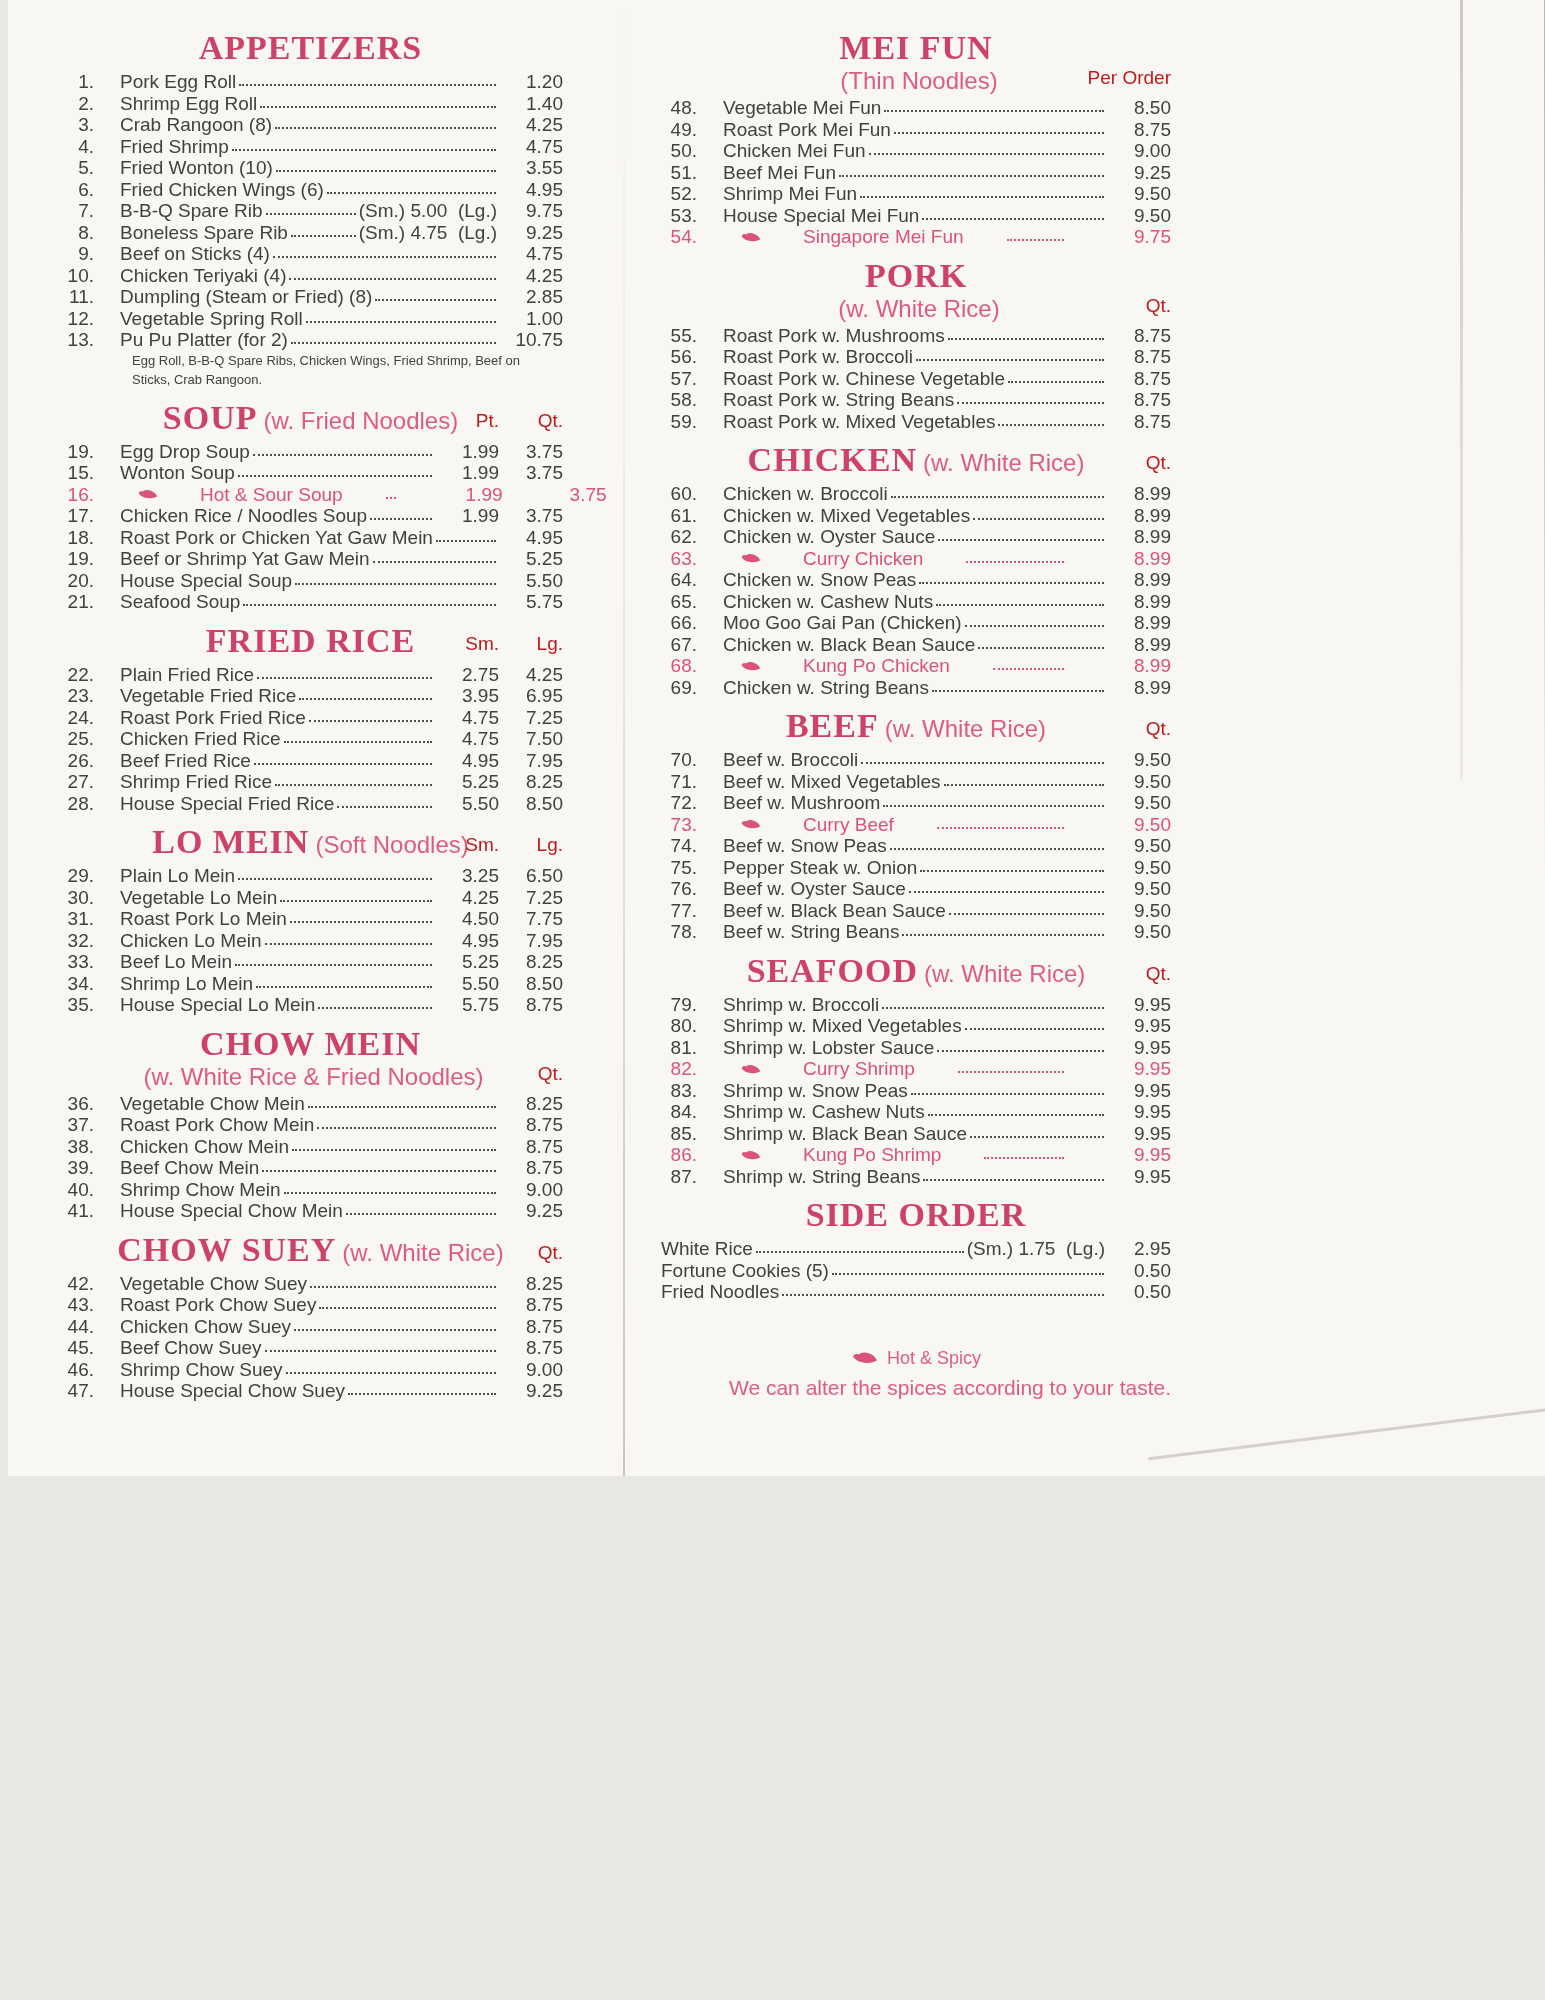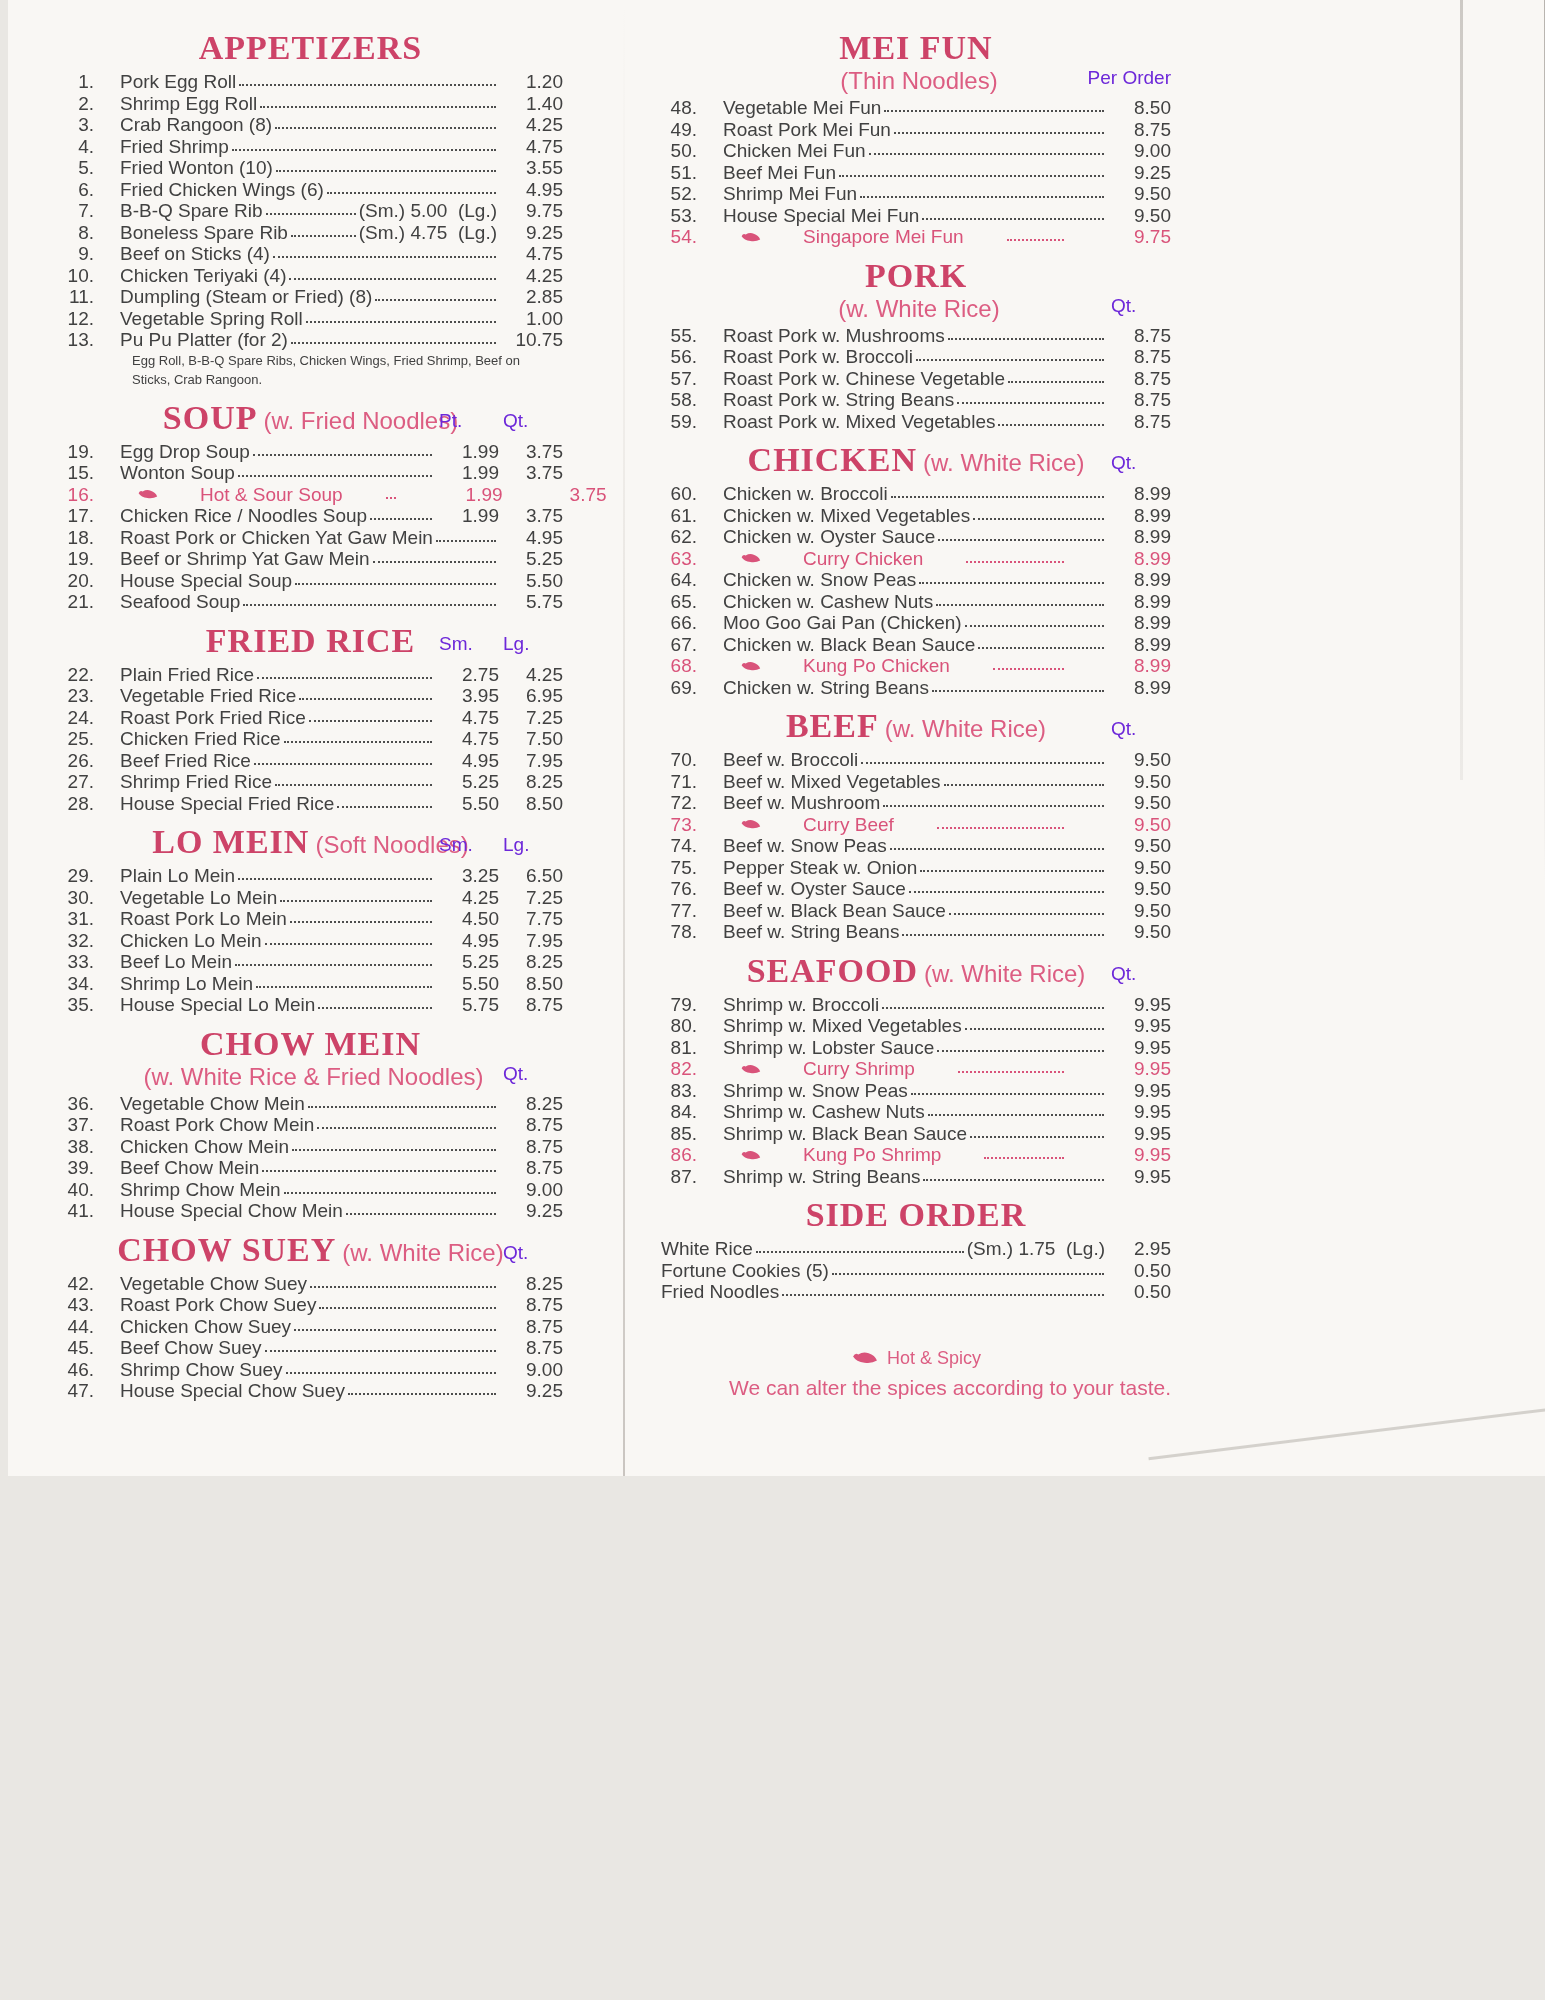--- a/index.html
+++ b/index.html
@@ -11,21 +11,21 @@
   .col-left{left:50px;width:505px;}
   .col-right{left:653px;width:510px;}
 
   .sec{margin-bottom:10px;}
   .sec-head{position:relative;display:flex;justify-content:center;align-items:baseline;margin-top:8px;}
   .sec-title-wrap{display:flex;align-items:baseline;}
   .sec-title{font-family:"Liberation Serif","DejaVu Serif",serif;font-weight:bold;font-size:34px;line-height:36px;color:#cd4368;letter-spacing:1px;white-space:nowrap;}
   .sec-subtitle{font-size:24px;line-height:22px;color:#dc5d82;margin-left:6px;white-space:nowrap;}
   .cols{position:absolute;right:0;bottom:4px;display:flex;}
   .sec-sub .cols{bottom:2px;}
-  .col-h{min-width:60px;margin-left:4px;text-align:left;font-size:19px;color:#6d28d9;white-space:nowrap;}
+  .col-h{min-width:60px;margin-left:4px;text-align:right;font-size:19px;color:#b91c1c;white-space:nowrap;}
   .sec-sub{position:relative;display:flex;justify-content:center;align-items:baseline;margin-top:4px;line-height:24px;}
   .items{margin-top:5px;}
 
   .item{display:flex;align-items:baseline;font-size:19px;line-height:21.5px;}
   .num{width:36px;text-align:right;flex:none;}
   .gap{width:26px;flex:none;display:flex;align-items:center;justify-content:center;align-self:center;}
   .iname{flex:none;white-space:nowrap;}
   .dots{flex:1;min-width:10px;border-bottom:2.6px dotted #4d4d4d;margin:0 3px;transform:translateY(-2px);}
   .spicy{color:#d9537a;gap:40px;}
   .spicy .dots{border-color:#d9537a;}

